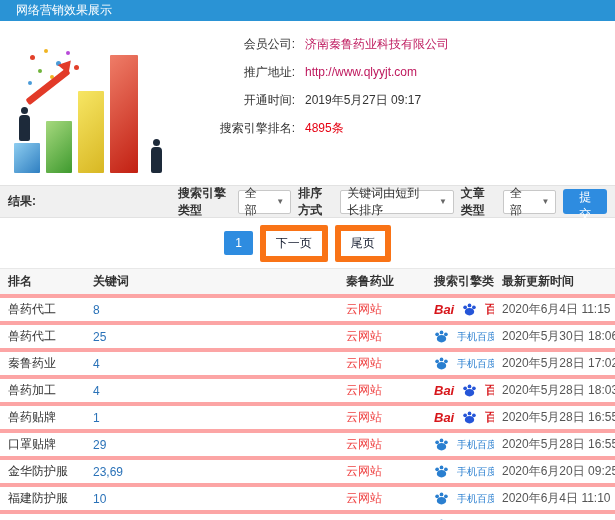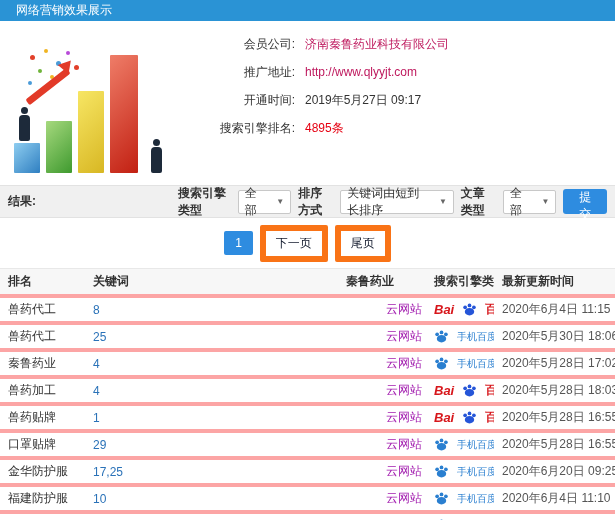--- a/index.html
+++ b/index.html
@@ -62,21 +62,21 @@
 
   
   .thead, .trow { display:grid; grid-template-columns:85px 253px 88px 68px 1fr;
     align-items:center; }
   .thead { height:26px; background:#f7f7f7; border-top:1px solid #e8e8e8;
     font-weight:bold; color:#333; }
   .thead > div, .trow > div { padding-left:8px; overflow:hidden; white-space:nowrap; }
   .trow { height:27px; border-top:4px solid #fca5a5; background:#fff; }
   .td-keyword { color:#333; }
   .td-rank { color:#2a72b8; cursor:pointer; }
-  .td-type { color:#a21caf;margin-left:40px; }
+  .td-type { color:#ef4444; }
   .td-time { color:#555; }
   .td-engine { display:flex; align-items:center; gap:8px; }
   .paw { width:15px; height:15px; display:inline-block; flex:none; }
   .bd-letters { color:#d7161b; font-weight:bold; font-style:italic; font-size:13px; }
   .bd-cn { color:#d7161b; font-weight:bold; font-size:12px; }
   .mb-label { color:#2a7fd0; font-size:10px;font-family:Liberation Mono, monospace; }
 </style>
 </head>
 <body>
 
@@ -255,21 +255,21 @@
             <circle cx="5" cy="8.5" r="3"></circle>
             <circle cx="12" cy="5.5" r="3"></circle>
             <circle cx="19" cy="8.5" r="3"></circle>
           </svg>
           <span class="mb-label">手机百度</span>
         </div>
         <div class="td-time">2020年5月28日 16:55</div>
       </div>
       <div class="trow">
         <div class="td-keyword">金华防护服</div>
-        <div class="td-rank">17,25</div>
+        <div class="td-rank">23,69</div>
         <div class="td-type">云网站</div>
         <div class="td-engine">
           <svg viewBox="0 0 24 24" class="paw" style="fill: rgb(42, 127, 208);">
             <ellipse cx="12" cy="15.5" rx="7.5" ry="6"></ellipse>
             <circle cx="5" cy="8.5" r="3"></circle>
             <circle cx="12" cy="5.5" r="3"></circle>
             <circle cx="19" cy="8.5" r="3"></circle>
           </svg>
           <span class="mb-label">手机百度</span>
         </div>

